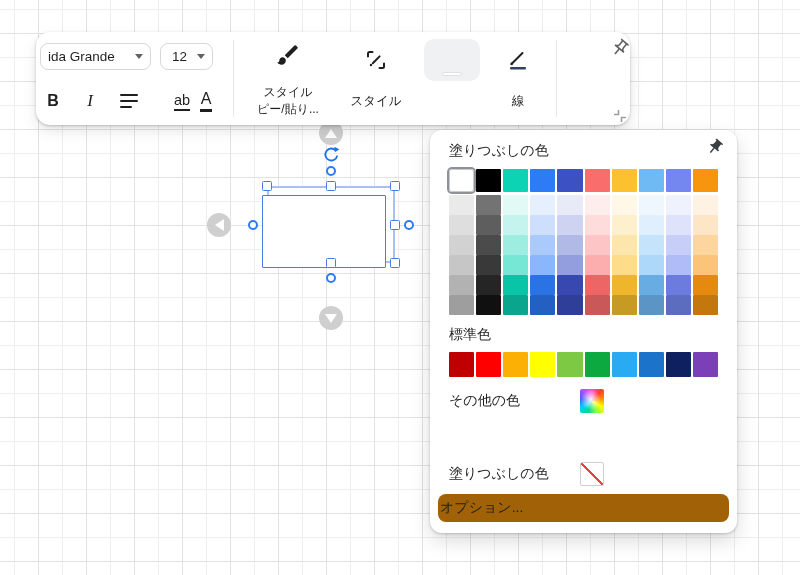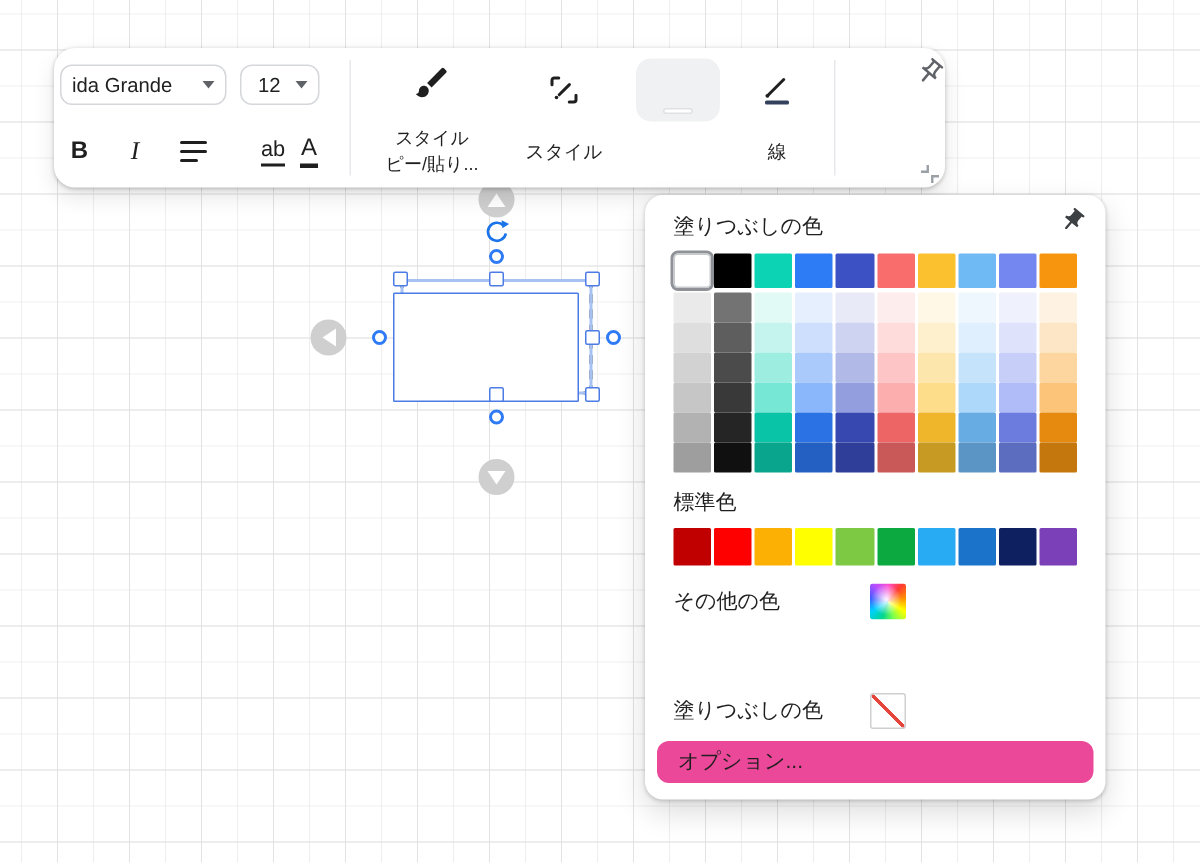--- a/index.html
+++ b/index.html
@@ -91,22 +91,22 @@
   .sec-label { position:absolute; left:19px; font-size:14px; color:#1f1f1f; }
   .prow { position:absolute; left:19px; width:269px; height:26px; display:flex; align-items:center; font-size:14px; }
   .prow .row-icon { position:absolute; left:131px; }
   .rainbow { width:24px; height:24px; border-radius:2px;
     background:
       radial-gradient(circle at 45% 45%, rgba(255,255,255,.95) 0%, rgba(255,255,255,0) 55%),
       conic-gradient(from 0deg, #ff4dd2, #ff3b30, #ff9500, #ffff00, #7dff4d, #00d68f, #00cfff, #3b5bff, #b44dff, #ff4dd2); }
   .nofill-icon { width:24px; height:24px; background:#fff; border:1px solid #cfcfcf; border-radius:2px;
     background-image:linear-gradient(45deg, transparent 45.5%, #e5453a 45.5%, #e5453a 54.5%, transparent 54.5%); }
   .options-row { position:absolute; left:8px; top:364px; width:291px; height:28px;
-    background:#ec4899; border-radius:8px; display:flex; align-items:center;
-    padding-left:14px; font-size:14px; cursor:pointer; }
+    background:#a16207; border-radius:8px; display:flex; align-items:center;
+    padding-left:2px; font-size:14px; cursor:pointer; }
 </style>
 </head>
 <body>
 
 <div class="navbtn" style="left:319px;top:121px;">
     <div class="tri up"></div>
   </div>
 <div class="navbtn" style="left:319px;top:306px;">
     <div class="tri down"></div>
   </div>

